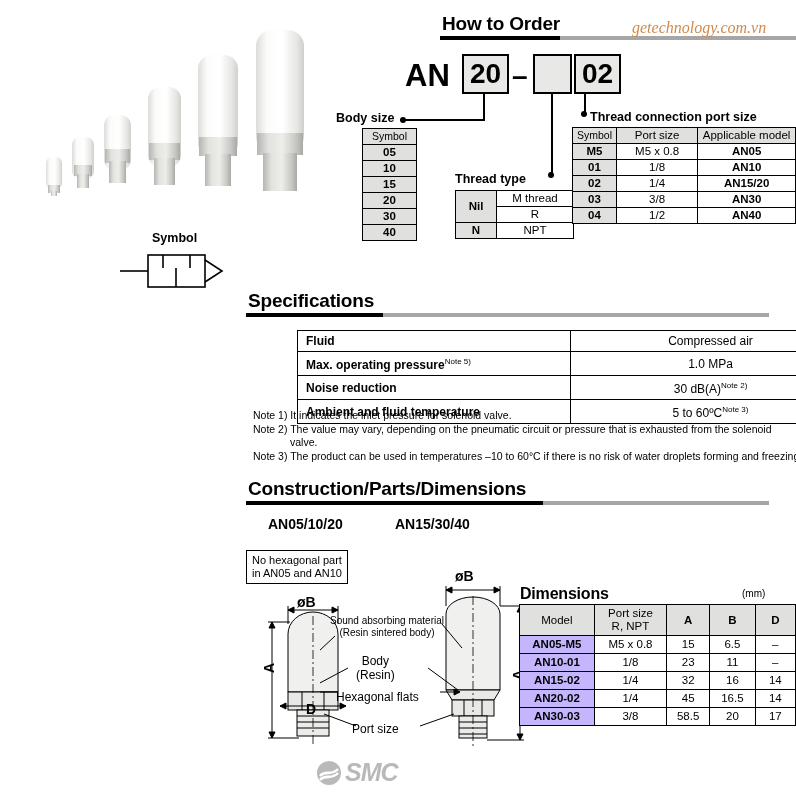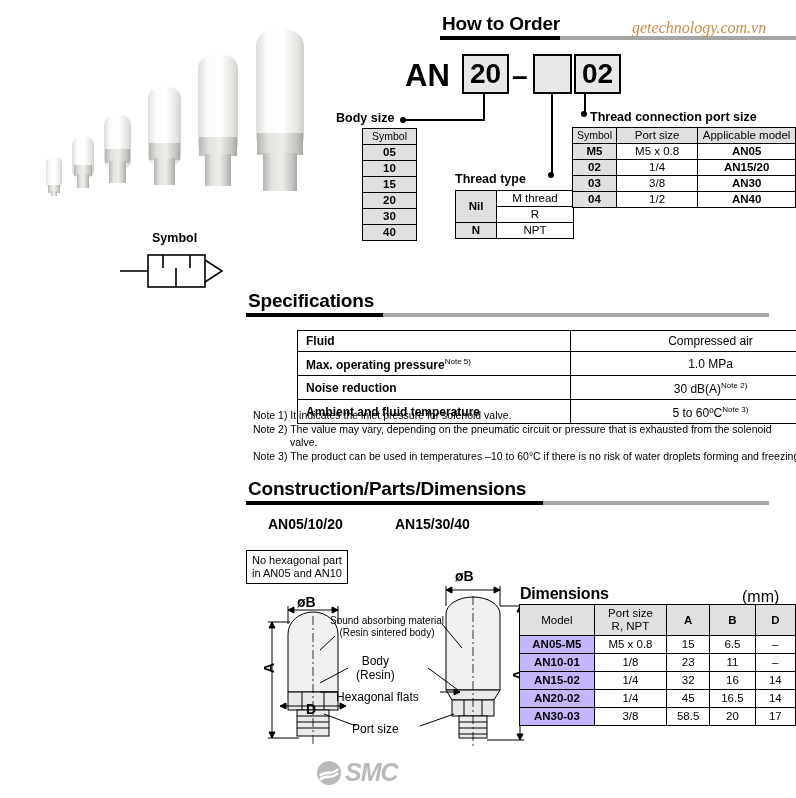--- a/index.html
+++ b/index.html
@@ -82,21 +82,21 @@
 
   
   table.dim{border-collapse:collapse;}
   table.dim td,table.dim th{
     border:1px solid #000;font-size:11.5px;padding:2px 4px;text-align:center;
     line-height:13px;white-space:nowrap;background:#fff;
   }
   table.dim th{background:#e0e0de;font-weight:normal;}
   table.dim th.b{font-weight:bold;}
   table.dim td.model{background:#c4b5fd;font-weight:bold;text-align:center;}
-  .mm{font-size:16px;}
+  .mm{font-size:10px;}
 
   
   .smc{
     display:flex;align-items:center;gap:3px;color:#b9b9b9;
   }
   .smc-text{font-size:25px;font-weight:bold;font-style:italic;letter-spacing:-1px;}
 </style>
 </head>
 <body>
 
@@ -229,20 +229,25 @@
     <th class="sym-head" style="width:34px;">Symbol</th>
     <th style="width:77px;">Port size</th>
     <th style="width:89px;">Applicable model</th>
   </tr>
   <tr>
     <td class="shade bld">M5</td>
     <td>M5 x 0.8</td>
     <td class="bld">AN05</td>
   </tr>
   <tr>
+    <td class="shade bld">01</td>
+    <td>1/8</td>
+    <td class="bld">AN10</td>
+  </tr>
+  <tr>
     <td class="shade bld">02</td>
     <td>1/4</td>
     <td class="bld">AN15/20</td>
   </tr>
   <tr>
     <td class="shade bld">03</td>
     <td>3/8</td>
     <td class="bld">AN30</td>
   </tr>
   <tr>

